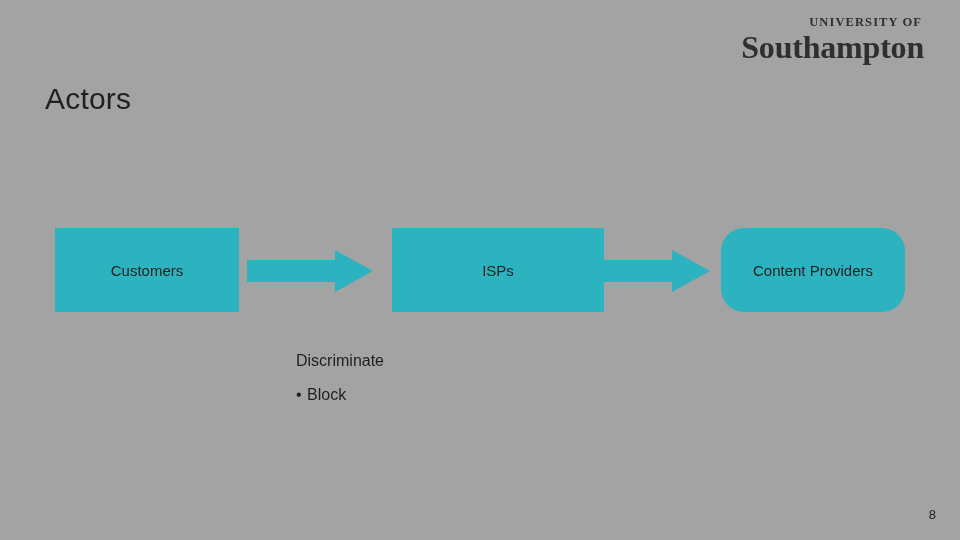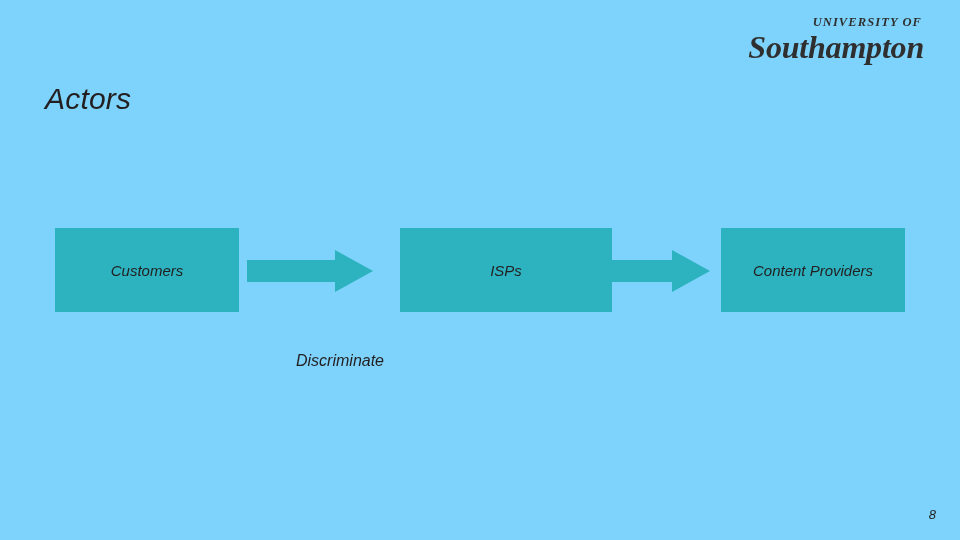--- a/index.html
+++ b/index.html
@@ -11,22 +11,21 @@
     height: 540px;
     background: #ffffff;
     font-family: "Liberation Sans", sans-serif;
     color: #231f20;
     overflow: hidden;
   }
   .slide {
     position: relative;
     width: 960px;
     height: 540px;
-    background: #7dd3fc;
-    font-style: italic;
+    background: #a3a3a3;
   }
 
   
   .logo {
     position: absolute;
     right: 36px;
     top: 16px;
     text-align: right;
     line-height: 1;
     user-select: none;
@@ -83,27 +82,27 @@
     left: 55px;
     top: 228px;
     width: 184px;
     height: 84px;
   }
   .box-isps {
     left: 392px;
     top: 228px;
     width: 212px;
     height: 84px;
-    margin-left: 8px;
   }
   .box-content {
     left: 721px;
     top: 228px;
     width: 184px;
     height: 84px;
+    border-radius: 23px;
   }
 
   
   .arrow {
     position: absolute;
     height: 42px;
     width: 126px;
   }
   .arrow svg { display: block; }
   .arrow-1 { left: 247px; top: 250px; }
@@ -170,17 +169,21 @@
       </svg>
     </div>
 
     <div class="box box-content">
       <span>Content Providers</span>
     </div>
   </div>
 
   <div class="notes">
     <div>Discriminate</div>
+    <div>
+      <span class="bullet-dot">•</span>
+      <span>Block</span>
+    </div>
   </div>
 
   <div class="page-number">8</div>
 
 </div>
 
 </body></html>

